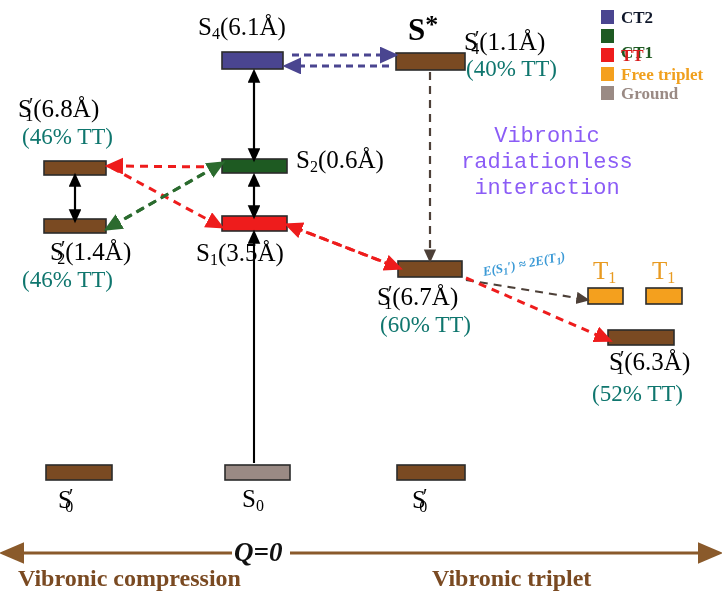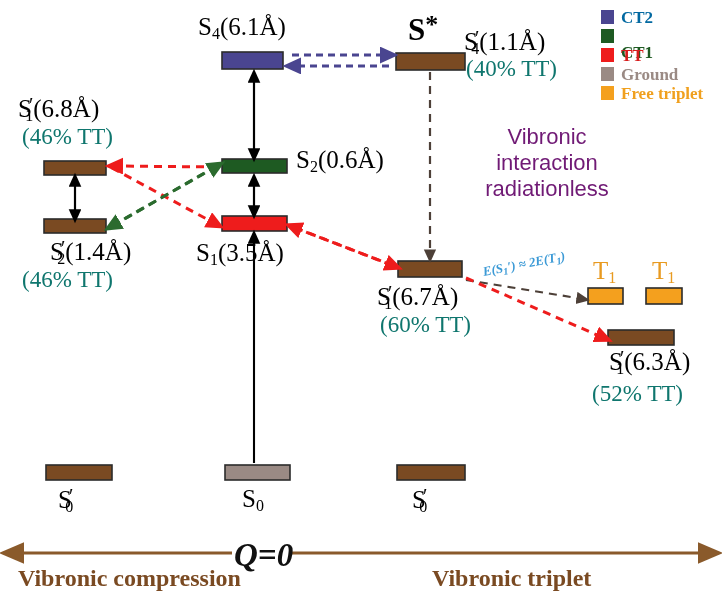--- a/index.html
+++ b/index.html
@@ -12,35 +12,35 @@
   svg#art{position:absolute;left:0;top:0;width:722px;height:600px;}
 
   .lbl{position:absolute;white-space:nowrap;line-height:1;}
   .state{font-size:25px;color:#000;font-family:"Liberation Serif",serif;}
   .state .sub{font-size:16px;vertical-align:-4px;}
   .state .pr{font-size:20px;vertical-align:5px;margin-left:-3px;}
   .pct{font-size:23px;color:#0f766e;font-family:"Liberation Serif",serif;}
   .sstar{font-size:31px;font-weight:bold;color:#000;font-family:"Liberation Serif",serif;}
   .sstar .ast{font-size:26px;vertical-align:7px;}
   .vib{
-    position:absolute;font-size:22px;color:#701a75;text-align:center;
-    font-family:Liberation Sans, sans-serif;line-height:1.18;
+    position:absolute;font-size:22px;color:#8b5cf6;text-align:center;
+    font-family:Liberation Mono, monospace;line-height:1.18;
   }
   .eqn{
     position:absolute;font-size:13px;font-weight:bold;font-style:italic;
     color:#3c9ad6;font-family:"Liberation Serif",serif;white-space:nowrap;
     transform:rotate(-11deg);transform-origin:left center;
   }
   .eqn .s{font-size:10px;vertical-align:-3px;}
   .axis-txt{
     position:absolute;font-size:24px;font-weight:bold;color:#7a4a22;
     font-family:"Liberation Serif",serif;white-space:nowrap;
   }
   .qzero{
-    position:absolute;font-size:33px;font-weight:bold;font-style:italic;
+    position:absolute;font-size:27px;font-weight:bold;font-style:italic;
     color:#111;font-family:"Liberation Serif",serif;white-space:nowrap;
   }
 
   #legend{position:absolute;left:601px;top:8px;}
   .leg-row{display:flex;align-items:center;height:18px;margin-bottom:1px;}
   .leg-sw{width:13px;height:14px;margin-right:7px;flex:0 0 auto;}
   .leg-tx{font-size:17px;font-weight:bold;font-family:"Liberation Serif",serif;
           line-height:1;white-space:nowrap;}
 </style>
 </head>
@@ -186,48 +186,48 @@
   </div>
   <div class="lbl state" style="left:242px;top:486px;">
     <span>S</span><span class="sub">0</span>
   </div>
   <div class="lbl state" style="left:412px;top:486px;">
     <span>S</span><span class="pr">′</span><span class="sub" style="margin-left:-8px;">0</span>
   </div>
 
   <div class="vib" style="left:452px;top:124px;width:190px;">
     <div>Vibronic</div>
+    <div>radiationless</div>
     <div>interaction</div>
-    <div>radiationless</div>
   </div>
 
   <div class="eqn" style="left:483px;top:264px;">
     <span>E(S</span><span class="s">1</span><span>′) ≈ 2E(T</span><span class="s">1</span><span>)</span>
   </div>
 
   <div class="qzero" style="left:234px;top:537px;">Q=0</div>
   <div class="axis-txt" style="left:18px;top:565px;">Vibronic compression</div>
   <div class="axis-txt" style="left:432px;top:565px;">Vibronic triplet</div>
 
   <div id="legend">
     <div class="leg-row">
       <span class="leg-sw" style="background:#4a4590;"></span>
-      <span class="leg-tx" style="color:#0369a1;">CT2</span>
+      <span class="leg-tx" style="color:#0f172a;">CT2</span>
     </div>
     <div class="leg-row">
       <span class="leg-sw" style="background:#1e5a22;"></span>
       <span class="leg-tx" style="color:#1e5a22;margin-top:33px;">CT1</span>
     </div>
     <div class="leg-row">
       <span class="leg-sw" style="background:#ee1c1c;"></span>
       <span class="leg-tx" style="color:#d81c1c;font-family:Liberation Serif, serif;">TT</span>
     </div>
     <div class="leg-row">
+      <span class="leg-sw" style="background:#f4a01e;"></span>
+      <span class="leg-tx" style="color:#f0a01e;">Free triplet</span>
+    </div>
+    <div class="leg-row">
       <span class="leg-sw" style="background:#9a8a84;"></span>
       <span class="leg-tx" style="color:#9a8a84;">Ground</span>
     </div>
-    <div class="leg-row">
-      <span class="leg-sw" style="background:#f4a01e;"></span>
-      <span class="leg-tx" style="color:#f0a01e;">Free triplet</span>
-    </div>
   </div>
 
 </div>
 
 </body></html>

